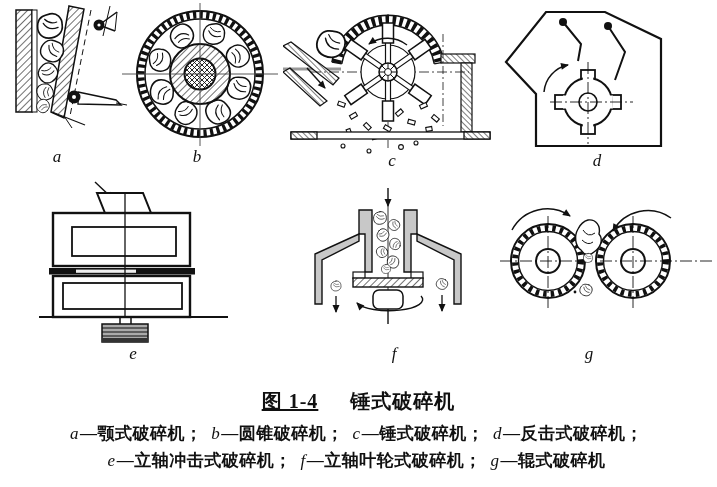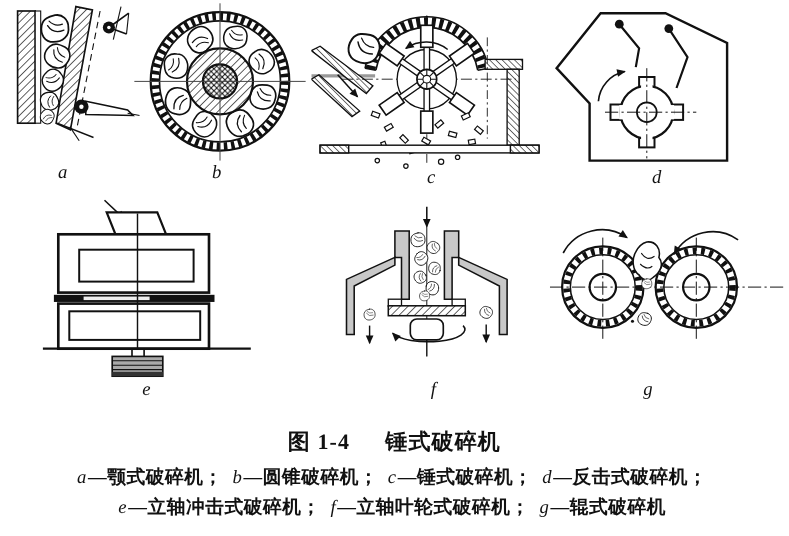--- a/index.html
+++ b/index.html
@@ -10,21 +10,21 @@
   .panel{position:absolute;}
   .panel svg{display:block;}
   .fig-label{
     position:absolute;transform:translateX(-50%);
     font-style:italic;font-size:17px;line-height:1;color:#111;
   }
   .caption{
     position:absolute;top:388px;left:0;width:100%;text-align:center;
     font-size:20px;font-weight:bold;letter-spacing:1px;
   }
-  .caption .cap-num{margin-right:32px;}
+  .caption .cap-num{margin-right:32px;text-decoration:underline;}
   .legend{
     position:absolute;left:0;width:100%;text-align:center;
     font-size:17px;font-weight:600;letter-spacing:.5px;
   }
   .legend-1{top:422px;}
   .legend-2{top:449px;}
   .leg-item{white-space:nowrap;margin-right:4px;}
   .leg-item i{font-style:italic;font-weight:normal;font-family:"Liberation Serif",serif;margin-right:1px;}
 </style>
 </head>

